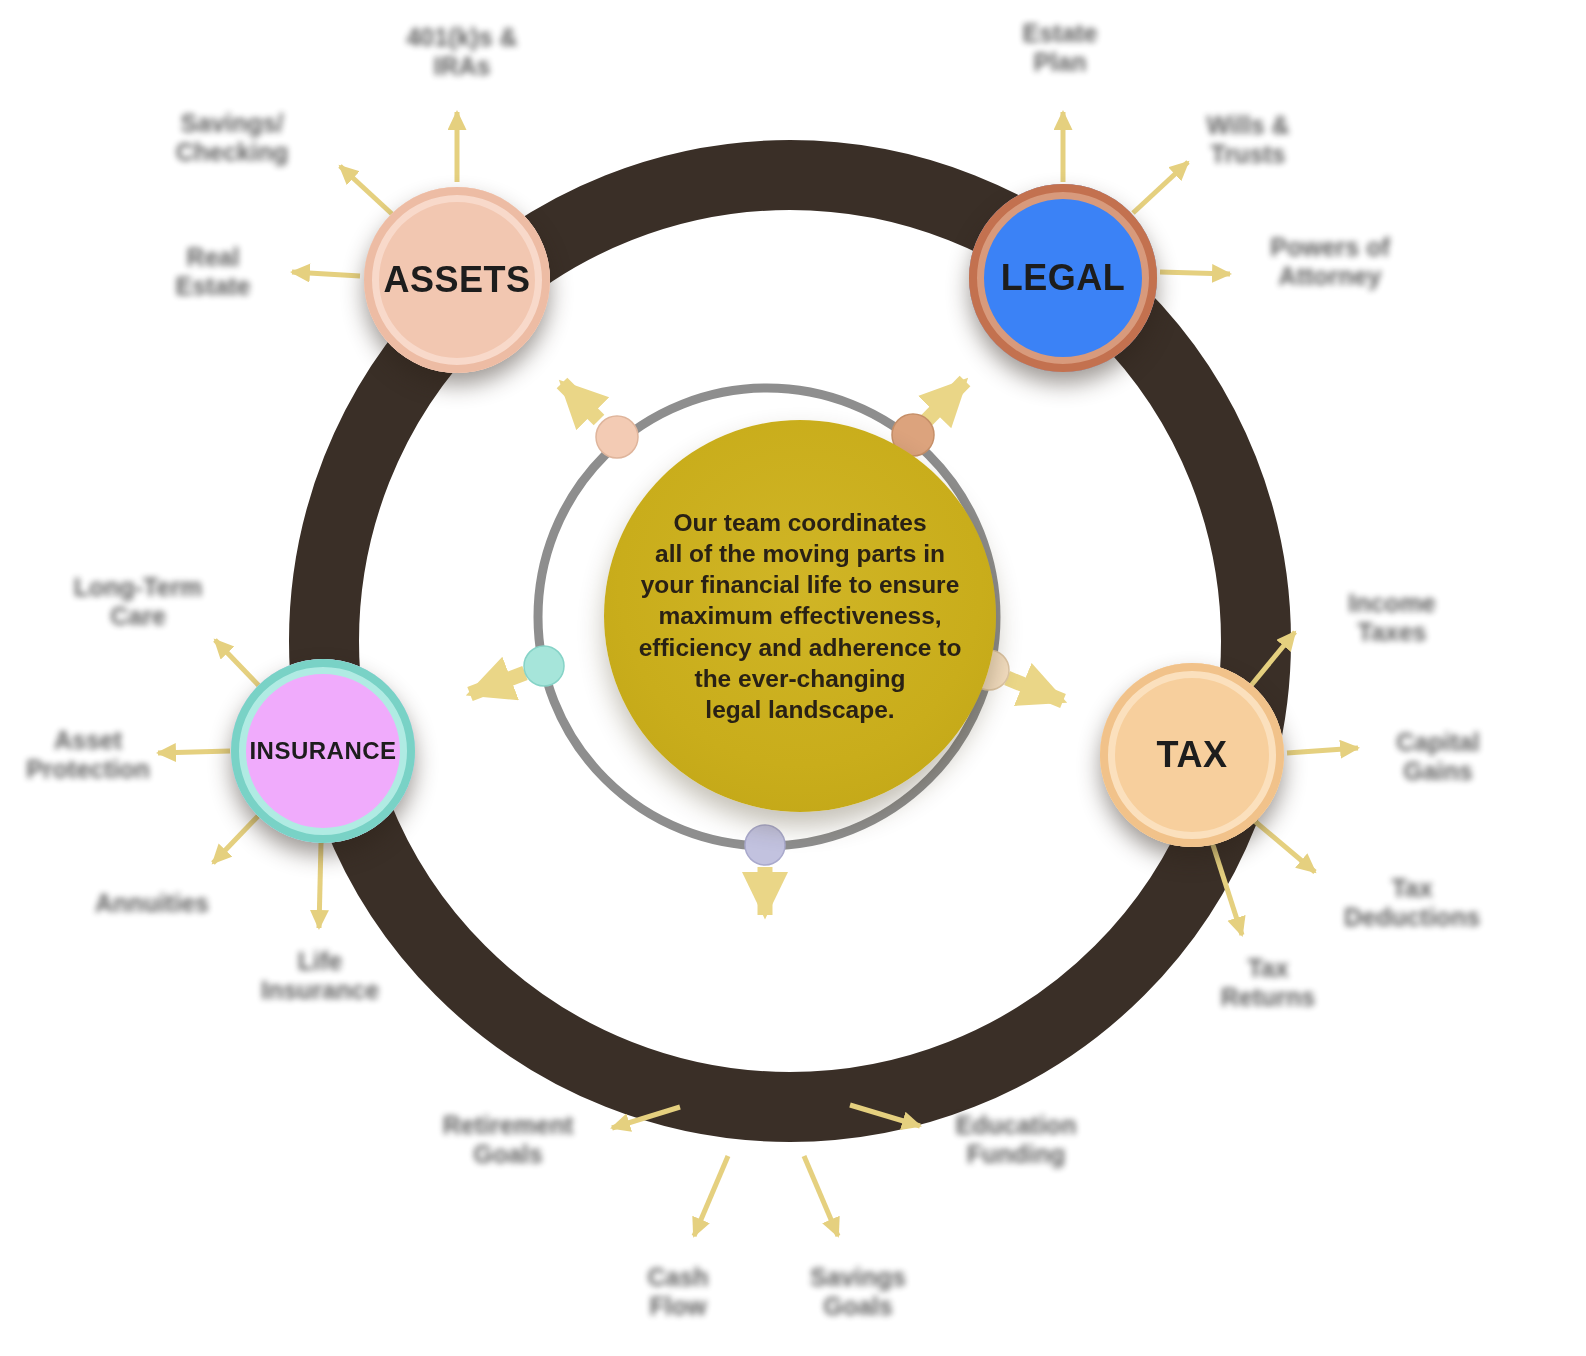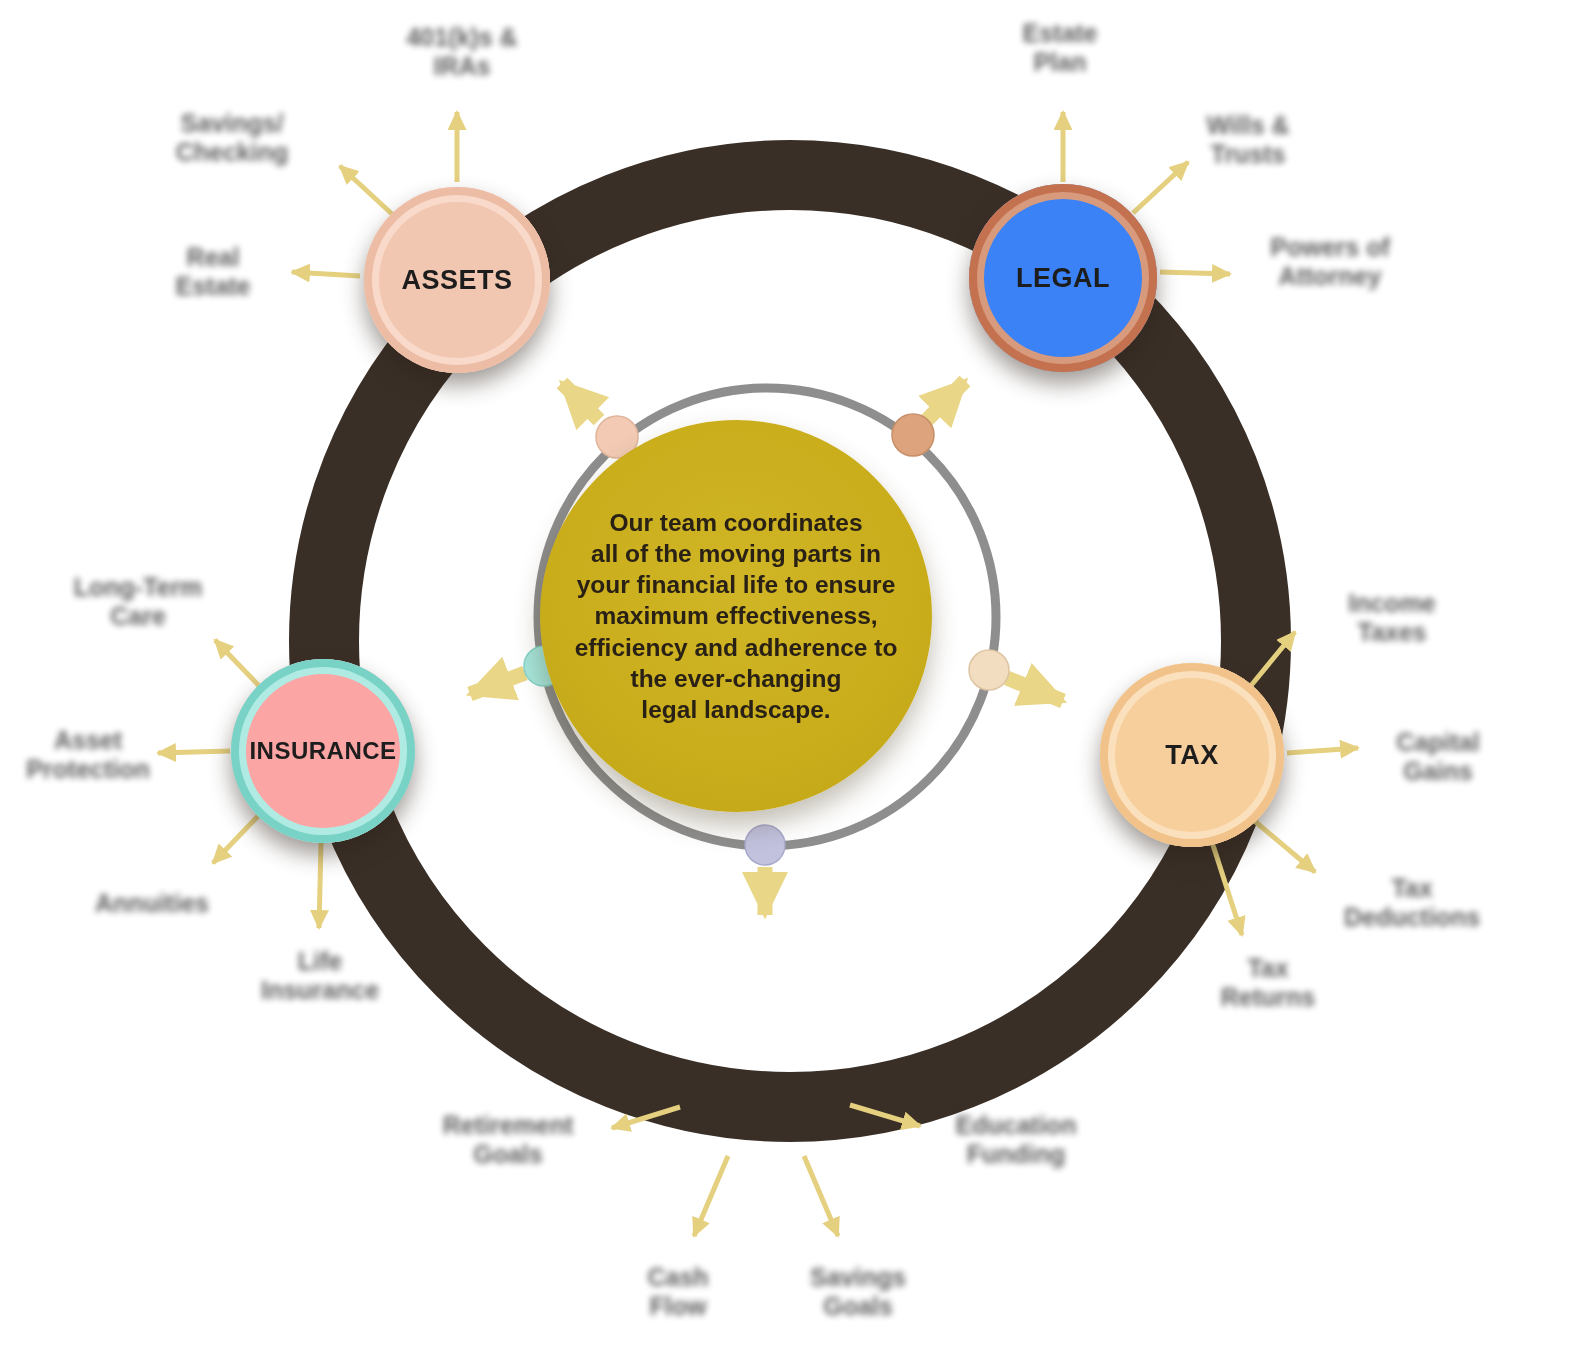--- a/index.html
+++ b/index.html
@@ -5,21 +5,21 @@
   html,body{margin:0;padding:0;background:#ffffff;}
   #stage{
     position:relative;
     width:1586px;height:1356px;
     background:#ffffff;
     overflow:hidden;
     font-family:"Liberation Sans", sans-serif;
   }
   #rings-arrows{position:absolute;left:0;top:0;z-index:1;}
   .center-circle{
-    position:absolute;left:736px;top:616px;width:392px;height:392px;
+    position:absolute;left:800px;top:616px;width:392px;height:392px;
     transform:translate(-50%,-50%);
     border-radius:50%;
     background:radial-gradient(circle at 50% 42%, #d0b526 0%, #c9ad1b 60%, #bfa416 100%);
     box-shadow:0 14px 26px rgba(60,48,14,.30);
     display:flex;align-items:center;justify-content:center;
     z-index:2;
   }
   .center-text{
     white-space:pre-line;
     text-align:center;
@@ -31,21 +31,21 @@
   }
   .node{
     position:absolute;
     transform:translate(-50%,-50%);
     border-radius:50%;
     display:flex;align-items:center;justify-content:center;
     z-index:3;
   }
   .node-label{
     font-weight:700;
-    font-size:27px;
+    font-size:36px;
     letter-spacing:.5px;
     color:#1d1d1d;
   }
   .node-assets{
     background:#f2c7b1;
     box-shadow:0 12px 22px rgba(45,33,25,.45),
       inset 0 0 0 8px #edbca4,
       inset 0 0 0 15px #f8d9ca;
   }
   .node-legal{
@@ -61,21 +61,21 @@
       inset 0 0 0 15px #fbe0bd;
     align-items:center;
   }
   .node-financial{
     background:#b3b5d7;
     box-shadow:0 12px 22px rgba(45,33,25,.45),
       inset 0 0 0 8px #a3a5cd,
       inset 0 0 0 15px #c8cae4;
   }
   .node-insurance{
-    background:#fca5a5;
+    background:#f0abfc;
     box-shadow:0 12px 22px rgba(45,33,25,.45),
       inset 0 0 0 8px #79d2c6,
       inset 0 0 0 15px #b0ebe3;
   }
   .sat{
     position:absolute;
     transform:translate(-50%,-50%);
     white-space:pre-line;
     text-align:center;
     font-size:25px;

